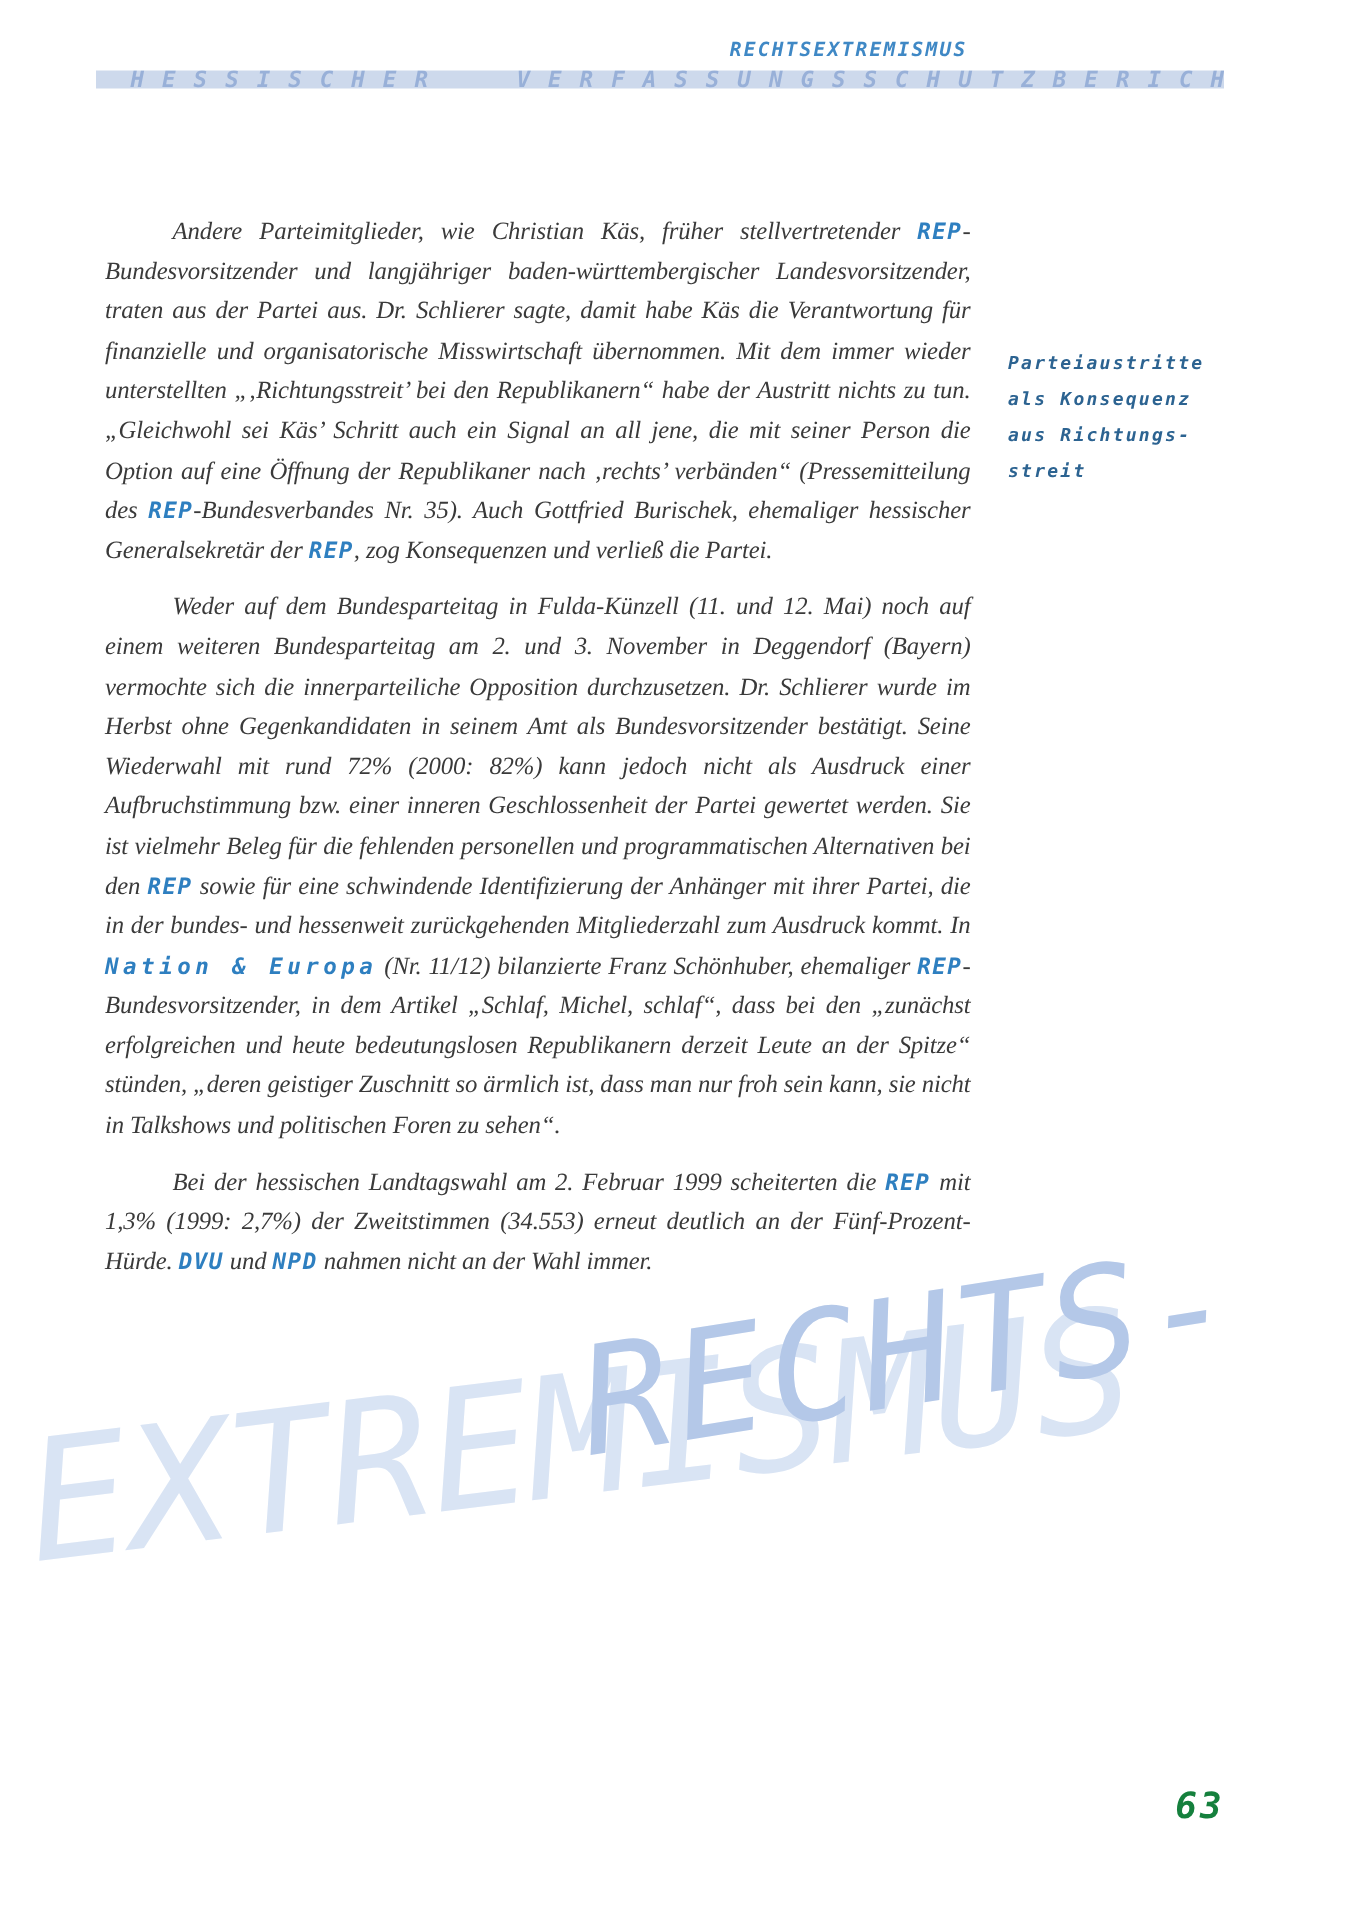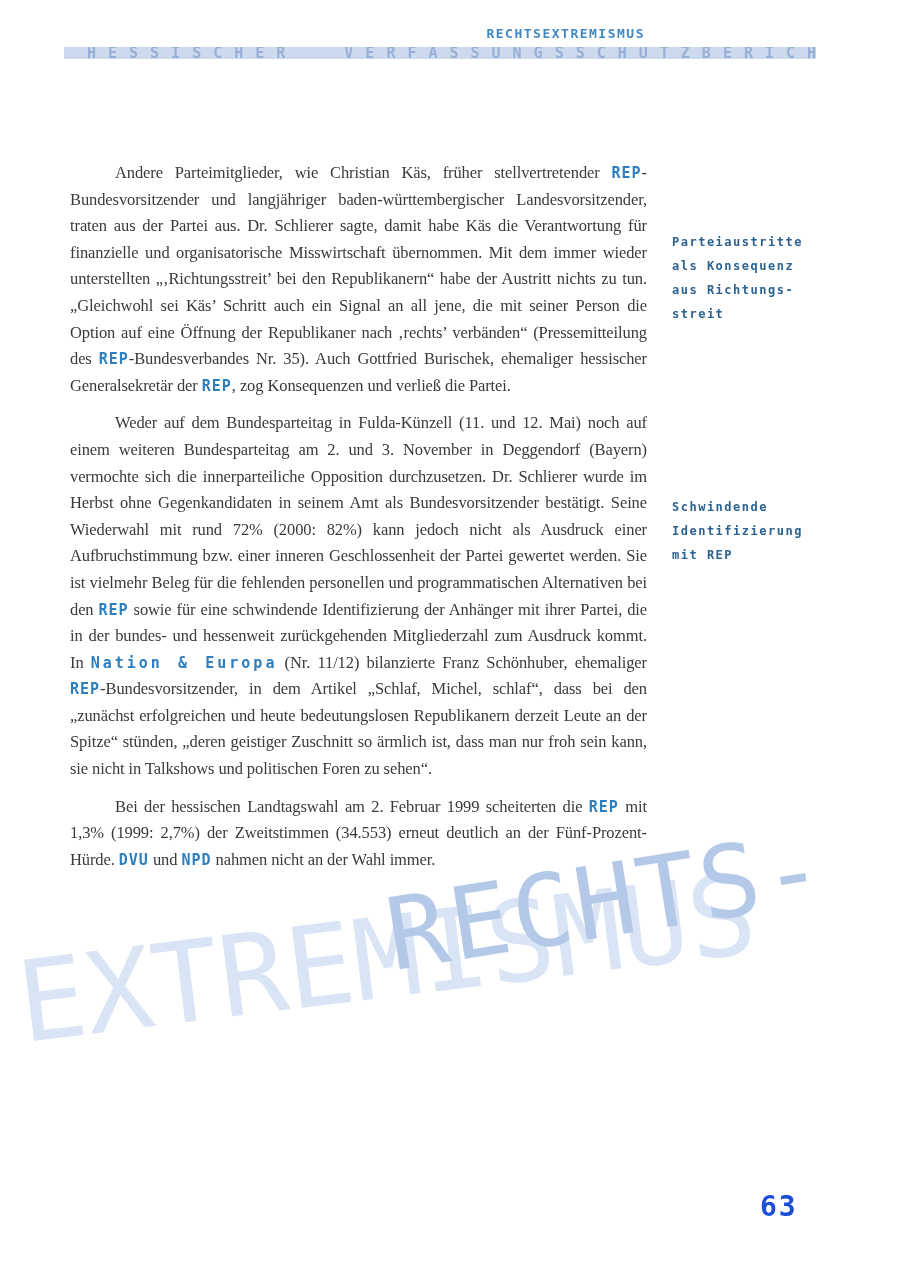--- a/index.html
+++ b/index.html
@@ -1,19 +1,20 @@
 <!DOCTYPE html>
 <html lang="de"><head>
 <meta charset="utf-8">
 <style>
   html,body { margin:0; padding:0; background:#ffffff; }
   .page {
     position:relative; width:816px; height:1272px;
     background:#ffffff; overflow:hidden;
     font-family:"Liberation Serif", serif;
+    font-style:italic;
   }
 
   
   .section-title {
     position:absolute; top:26px; left:345px; width:300px;
     text-align:right;
     font-family:"DejaVu Sans Mono", monospace;
     font-weight:700; font-size:13px; letter-spacing:1.5px;
     color:#3f88c5; white-space:nowrap;
   }
@@ -34,21 +35,21 @@
     position:absolute; left:849px; top:0; width:2px; height:1262px;
     background:#4d80a7;
   }
   .accent-rect {
     position:absolute; left:851px; top:303px; width:49px; height:116px;
     background:#6b94c5;
   }
 
   
   .bodycopy {
-    position:absolute; left:70px; top:160px; width:577px;
+    position:absolute; left:70px; top:141px; width:577px;
     color:#3a3a3a;
   }
   .bodycopy p {
     margin:0 0 11px 0;
     text-indent:45px;
     text-align:justify;
     font-size:16.5px; line-height:26.6px;
     letter-spacing:-0.1px;
     hyphens:auto;
   }
@@ -81,23 +82,24 @@
     color:#d9e4f4; transform:rotate(-7deg); z-index:2;
   }
   .wm-rechts {
     left:385px; top:843px; font-size:100px; letter-spacing:3px;
     color:#b4c8e8; transform:rotate(-9deg); z-index:3;
   }
 
   
   .page-number {
     position:absolute; left:760px; top:1190px; width:80px;
+    text-align:center;
     font-family:"DejaVu Sans Mono", monospace;
-    font-weight:700; font-size:28px; letter-spacing:2px;
-    color:#1d4ed8;
+    font-weight:700; font-size:24px; letter-spacing:2px;
+    color:#15803d;
   }
 </style>
 </head>
 <body>
 
 <div class="page">
 
   <div class="section-title">RECHTSEXTREMISMUS</div>
 
   <div class="banner">
@@ -118,19 +120,16 @@
 
     <p><span>Bei der hessischen Landtagswahl am 2. Februar 1999 scheiterten die </span><span class="brand">REP</span><span> mit 1,3% (1999: 2,7%) der Zweitstimmen (34.553) erneut deutlich an der Fünf-Prozent-Hürde. </span><span class="brand">DVU</span><span> und </span><span class="brand">NPD</span><span> nahmen nicht an der Wahl immer.</span></p>
 
   </div>
 
   <div class="margin-note note-1">Parteiaustritte
 als Konsequenz
 aus Richtungs-
 streit</div>
 
-  <div class="margin-note note-2">Schwindende
-Identifizierung
-mit REP</div>
 
   <div class="page-number">63</div>
 
 </div>
 
 </body></html>

